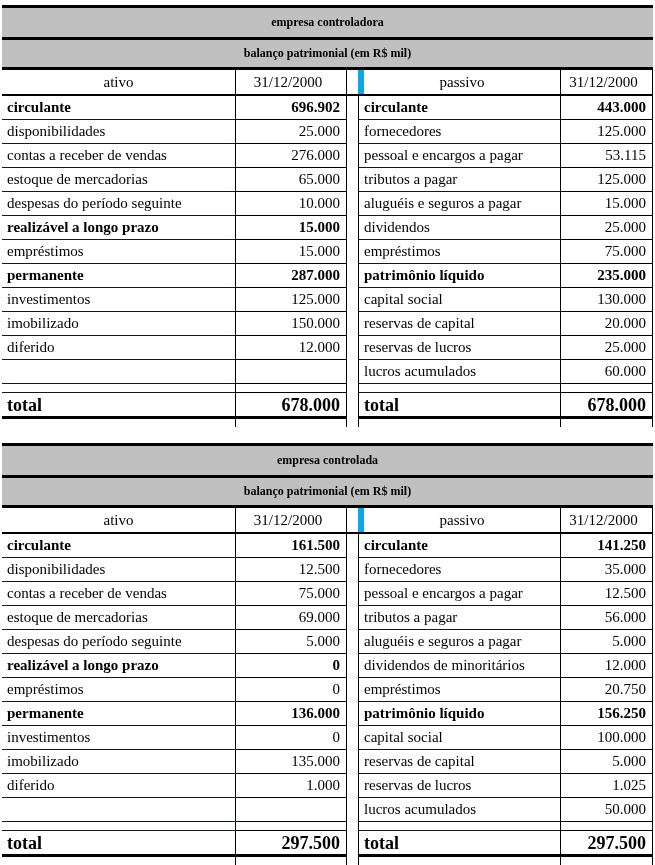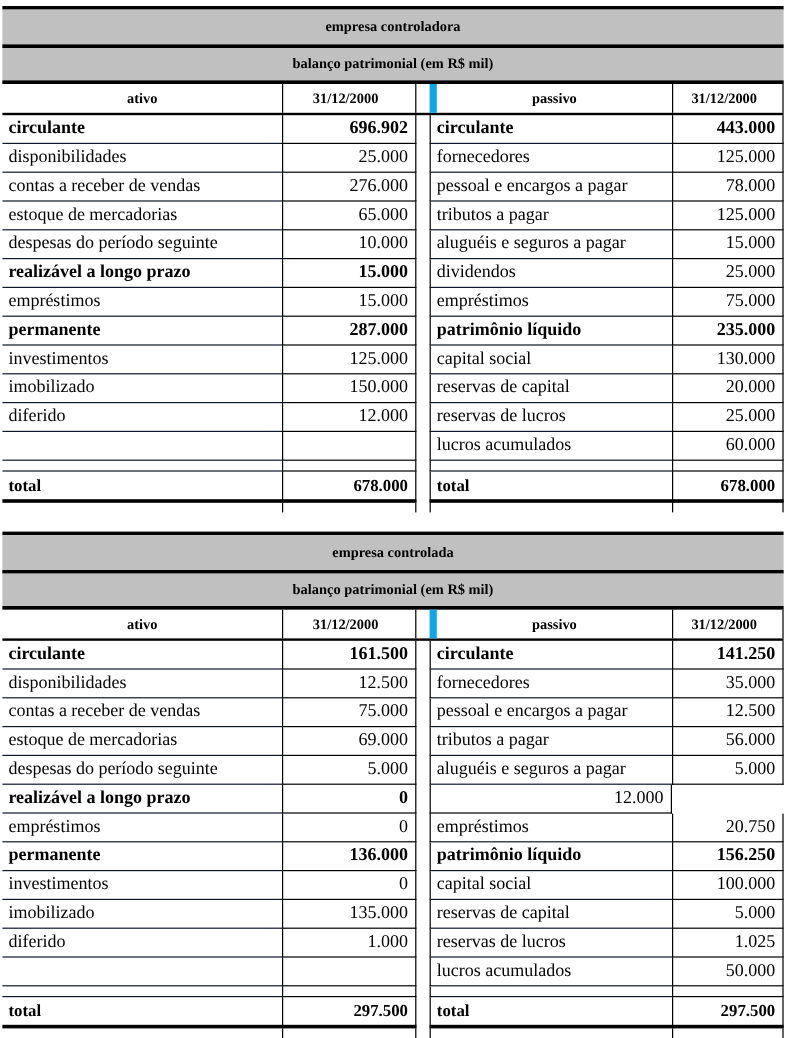--- a/index.html
+++ b/index.html
@@ -34,21 +34,21 @@
   .grid-row {
     display: grid;
     grid-template-columns: 233px 112px 11px 202px 93px;
   }
   .cell { box-sizing: border-box; overflow: hidden; white-space: nowrap; }
 
   
   .header-row { border-bottom: 2px solid #000; }
   .header-row .cell {
     height: 24px; line-height: 24px;
-    font-weight: bold; font-size: 12px; text-align: center;
+    font-weight: normal; font-size: 15px; text-align: center;
   }
   .header-row .hval {
     border-left: 1px solid #000; border-right: 1px solid #000;
     text-align: center; padding-right: 6px;
   }
   .header-row .rl { border-left: 6px solid #0ea5e9; }
 
   
   .data-row .cell { height: 24px; line-height: 23px; font-size: 15px; }
   .lbl {
@@ -61,21 +61,21 @@
     text-align: right; padding-right: 6px;
   }
   .rl  { border-left: 1px solid #000; }
   .gapc { border: none; }
   .bold { font-weight: bold; }
 
   
   .thin-row .cell { height: 9px; }
 
   
-  .total-row .cell { height: 26px; line-height: 25px; font-size: 14px; font-weight: bold; }
+  .total-row .cell { height: 26px; line-height: 25px; font-size: 18px; font-weight: bold; }
   .total-row .lbl, .total-row .val { border-bottom: 3px solid #000; }
 
   
   .stub-row .cell { height: 8px; border-bottom: none; }
   .stub-row .lbl  { border: none; }
   .stub-row .val  { border-left: 1px solid #000; border-right: 1px solid #000; border-bottom: none; }
   .stub-row .rl   { border-left: 1px solid #000; }
 </style>
 </head>
 <body>
@@ -110,21 +110,21 @@
           <div class="cell gapc"></div>
           <div class="cell lbl rl">fornecedores</div>
           <div class="cell val">125.000</div>
         </div>
 
         <div class="grid-row data-row">
           <div class="cell lbl">contas a receber de vendas</div>
           <div class="cell val">276.000</div>
           <div class="cell gapc"></div>
           <div class="cell lbl rl">pessoal e encargos a pagar</div>
-          <div class="cell val">78.000</div>
+          <div class="cell val">53.115</div>
         </div>
 
         <div class="grid-row data-row">
           <div class="cell lbl">estoque de mercadorias</div>
           <div class="cell val">65.000</div>
           <div class="cell gapc"></div>
           <div class="cell lbl rl">tributos a pagar</div>
           <div class="cell val">125.000</div>
         </div>
 
@@ -269,20 +269,21 @@
           <div class="cell val">5.000</div>
           <div class="cell gapc"></div>
           <div class="cell lbl rl">aluguéis e seguros a pagar</div>
           <div class="cell val">5.000</div>
         </div>
 
         <div class="grid-row data-row">
           <div class="cell lbl bold">realizável a longo prazo</div>
           <div class="cell val bold">0</div>
           <div class="cell gapc"></div>
+          <div class="cell lbl rl">dividendos de minoritários</div>
           <div class="cell val">12.000</div>
         </div>
 
         <div class="grid-row data-row">
           <div class="cell lbl">empréstimos</div>
           <div class="cell val">0</div>
           <div class="cell gapc"></div>
           <div class="cell lbl rl">empréstimos</div>
           <div class="cell val">20.750</div>
         </div>

